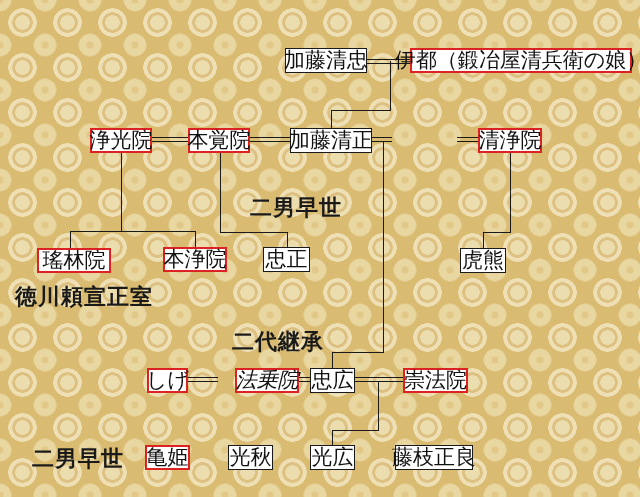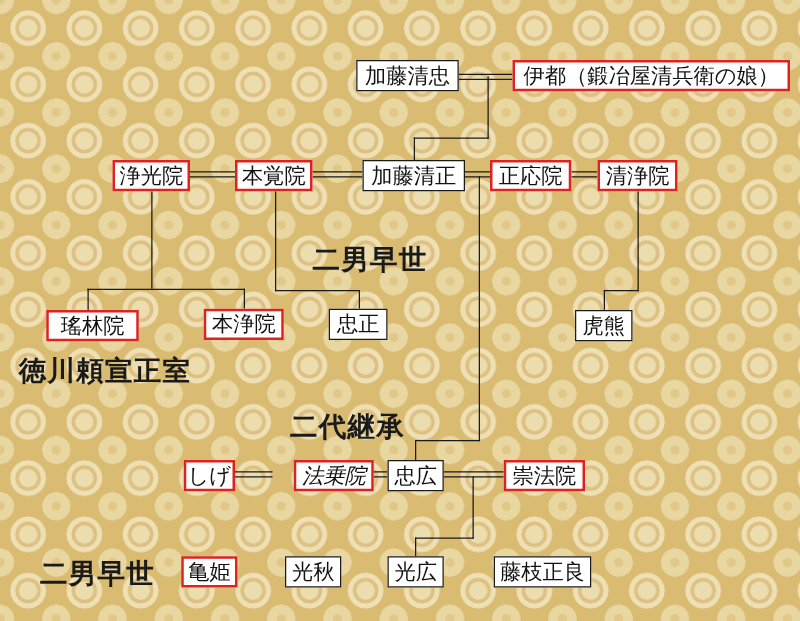--- a/index.html
+++ b/index.html
@@ -13,21 +13,21 @@
     background-image:
       radial-gradient(circle 16px at center, #ecddae 0px 7px, #ddc182 7.5px 10px, #eee0b4 10.5px 14px, rgba(0,0,0,0) 14.5px),
       radial-gradient(circle 13px at center, #e2c888 0px 3.5px, #e9d7a2 4px 11px, rgba(0,0,0,0) 11.5px);
     background-size:45px 45px,45px 45px;
     background-position:0 0,22.5px 22.5px;
   }
   .node{
     position:absolute;box-sizing:border-box;
     background:#ffffff;color:#111111;
     display:flex;align-items:center;justify-content:center;
-    font-size:17px;line-height:1;white-space:nowrap;
+    font-size:21px;line-height:1;white-space:nowrap;
     letter-spacing:0px;
   }
   .node.male{border:1px solid #1a1a1a;}
   .node.female{border:2px solid #dd2222;}
   .flabel{
     position:absolute;color:#1a1a1a;font-weight:bold;
     font-size:22px;line-height:1;white-space:nowrap;letter-spacing:1px;
   }
   .seg{position:absolute;background:#1a1a1a;}
   .seg.h{height:1px;}
@@ -66,21 +66,20 @@
     <div class="marriage" style="left: 372px; top: 137px; width: 20px;"></div>
     <div class="marriage" style="left: 457px; top: 137px; width: 21px;"></div>
     <div class="marriage" style="left: 188px; top: 377px; width: 30px;"></div>
     <div class="marriage" style="left: 282px; top: 377px; width: 28px;"></div>
     <div class="marriage" style="left: 355px; top: 377px; width: 48px;"></div>
     <div class="node male" style="left: 285px; top: 48px; width: 82px; height: 25px;">加藤清忠</div>
     <div class="node female" style="left: 410px; top: 48px; width: 222px; height: 25px;">伊都（鍛冶屋清兵衛の娘）</div>
     <div class="node female" style="left: 90px; top: 128px; width: 62px; height: 25px;">浄光院</div>
     <div class="node female" style="left: 188px; top: 128px; width: 62px; height: 25px;">本覚院</div>
     <div class="node male" style="left: 290px; top: 128px; width: 82px; height: 25px;">加藤清正</div>
-    <div class="node female" style="left: 392px; top: 128px; width: 65px; height: 25px;">正応院</div>
     <div class="node female" style="left: 478px; top: 128px; width: 64px; height: 25px;">清浄院</div>
     <div class="node female" style="left: 163px; top: 247px; width: 64px; height: 25px;">本浄院</div>
     <div class="node female" style="left: 37px; top: 248px; width: 74px; height: 25px;">瑤林院</div>
     <div class="node male" style="left: 263px; top: 247px; width: 47px; height: 25px;">忠正</div>
     <div class="node male" style="left: 460px; top: 248px; width: 46px; height: 25px;">虎熊</div>
     <div class="node female" style="left: 147px; top: 368px; width: 41px; height: 25px;">しげ</div>
     <div class="node female" style="left: 235px; top: 368px; width: 64px; height: 25px; font-style: italic;">法乗院</div>
     <div class="node male" style="left: 310px; top: 368px; width: 45px; height: 25px;">忠広</div>
     <div class="node female" style="left: 403px; top: 368px; width: 65px; height: 25px;">崇法院</div>
     <div class="node female" style="left: 145px; top: 445px; width: 45px; height: 25px;">亀姫</div>

